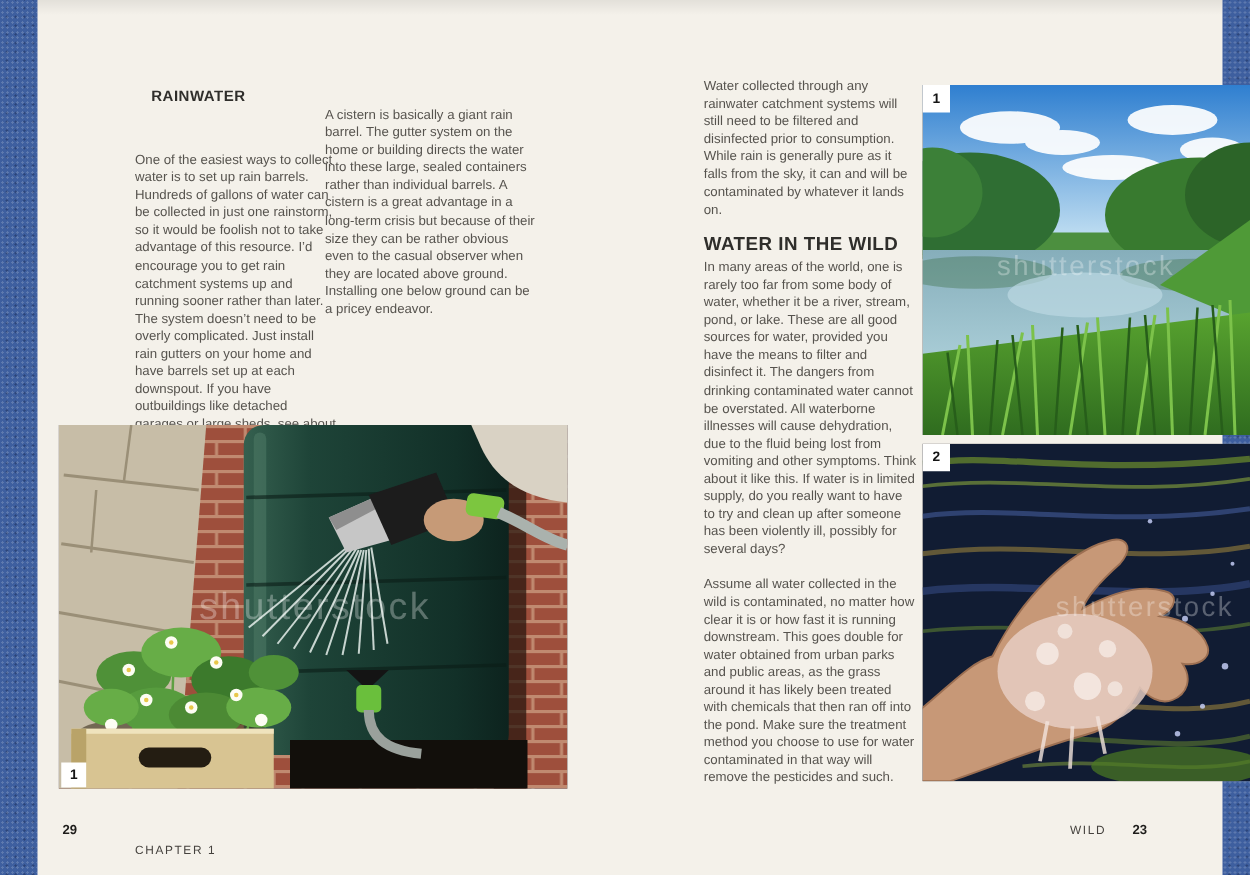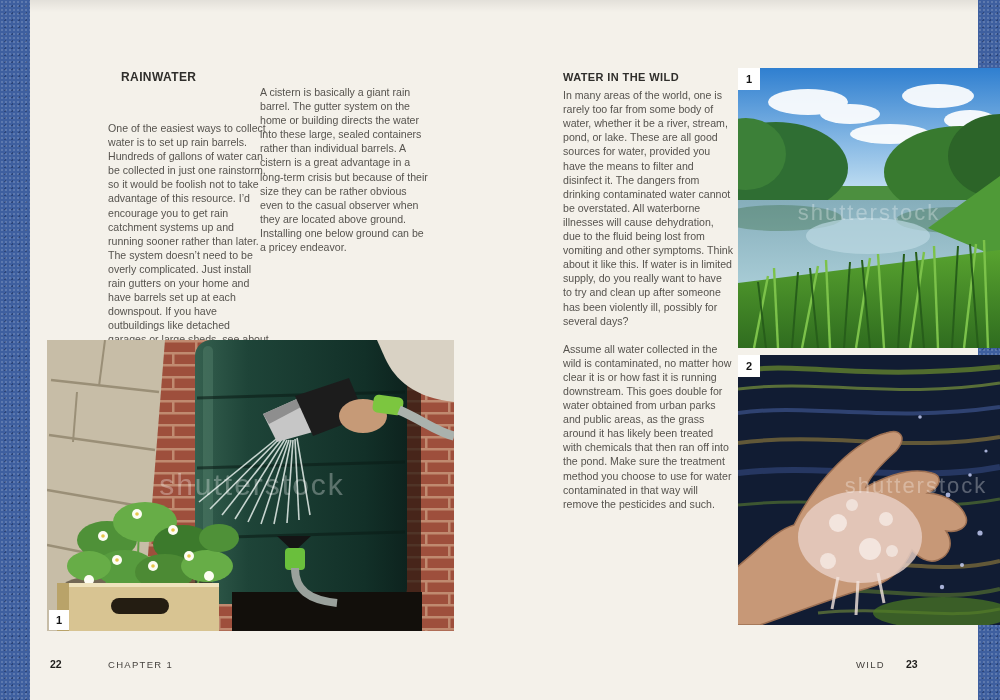--- a/index.html
+++ b/index.html
@@ -26,21 +26,21 @@
   .heading{
     position:absolute;z-index:3;
     font-size:12px;font-weight:700;letter-spacing:.4px;color:#2f2e2b;
   }
   .bodycol{
     position:absolute;z-index:3;
     font-size:10.6px;line-height:14.1px;color:#56534e;
   }
   .bodycol p{margin:0 0 14px 0;}
   .inline-heading{
-    font-size:11px;font-weight:700;letter-spacing:.4px;color:#2f2e2b;
+    font-size:15px;font-weight:700;letter-spacing:.4px;color:#2f2e2b;
     margin:8px 0 4px 0;
   }
   .photo{
     position:absolute;z-index:4;overflow:hidden;background:#888;
   }
   .photo svg{display:block;width:100%;height:100%;}
   .fig-badge{
     position:absolute;z-index:5;width:20px;height:20px;background:#ffffff;
     color:#141414;font-size:11px;font-weight:700;
     display:flex;align-items:center;justify-content:center;
@@ -173,20 +173,21 @@
       <rect x="10" y="243" width="162" height="4" fill="#efe3bd"></rect>
       <rect x="10" y="243" width="12" height="48" fill="#b9a369"></rect>
       <rect x="64" y="258" width="58" height="16" rx="8" fill="#241d12"></rect>
     </g>
     <text class="wm" x="205" y="155" font-size="30" text-anchor="middle">shutterstock</text>
   </svg>
   <div class="fig-badge" style="left:2px;bottom:1px;">1</div>
 </div>
 
 <div class="bodycol" style="left:563px;top:62px;width:170px;">
+  <p>Water collected through any rainwater catchment systems will still need to be filtered and disinfected prior to consumption. While rain is generally pure as it falls from the sky, it can and will be contaminated by whatever it lands on.</p>
   <div class="inline-heading">WATER IN THE WILD</div>
   <p>In many areas of the world, one is rarely too far from some body of water, whether it be a river, stream, pond, or lake. These are all good sources for water, provided you have the means to filter and disinfect it. The dangers from drinking contaminated water cannot be overstated. All waterborne illnesses will cause dehydration, due to the fluid being lost from vomiting and other symptoms. Think about it like this. If water is in limited supply, do you really want to have to try and clean up after someone has been violently ill, possibly for several days?</p>
   <p>Assume all water collected in the wild is contaminated, no matter how clear it is or how fast it is running downstream. This goes double for water obtained from urban parks and public areas, as the grass around it has likely been treated with chemicals that then ran off into the pond. Make sure the treatment method you choose to use for water contaminated in that way will remove the pesticides and such.</p>
 </div>
 
 <div class="photo photoB">
   <svg viewBox="0 0 262 280" preserveAspectRatio="none">
     <defs>
       <linearGradient id="skyG" x1="0" y1="0" x2="0" y2="1">
         <stop offset="0" stop-color="#2f7fd0"></stop>
@@ -291,16 +292,16 @@
         <line x1="100" y1="222" x2="94" y2="254"></line>
         <line x1="120" y1="226" x2="118" y2="260"></line>
         <line x1="140" y1="218" x2="146" y2="248"></line>
       </g>
     </g>
     <text class="wm" x="178" y="138" font-size="22" text-anchor="middle">shutterstock</text>
   </svg>
   <div class="fig-badge" style="left:0;top:0;width:22px;height:22px;">2</div>
 </div>
 
-<div class="footer-num" style="left:50px;top:658px;">22</div>
-<div class="footer-label" style="left:108px;top:659px;">CHAPTER 1</div>
+<div class="footer-num" style="left:50px;top:658px;">29</div>
+<div class="footer-label" style="left:108px;top:675px;">CHAPTER 1</div>
 <div class="footer-label" style="left:856px;top:659px;">WILD</div>
 <div class="footer-num" style="left:906px;top:658px;">23</div>
 
 </body></html>

